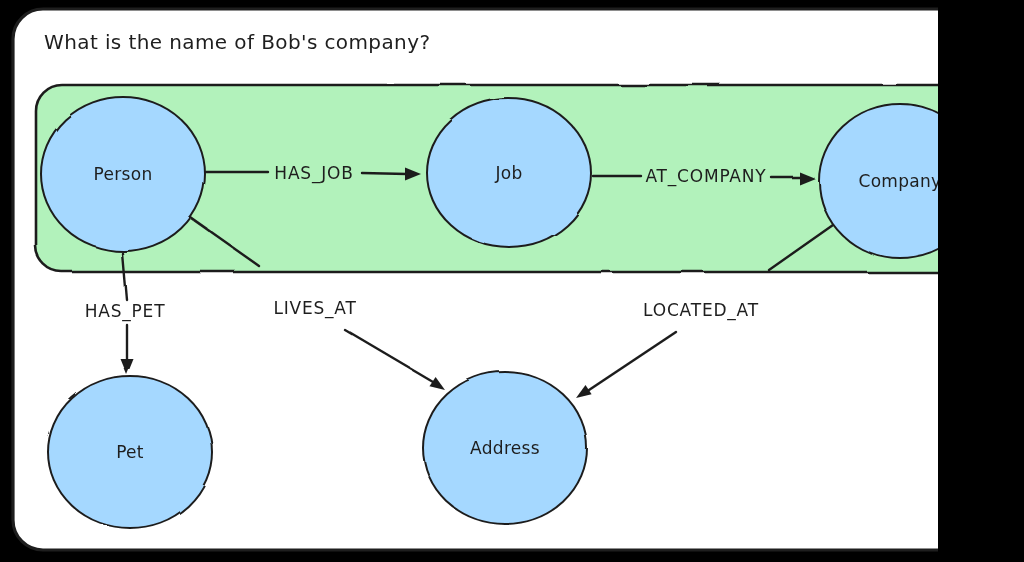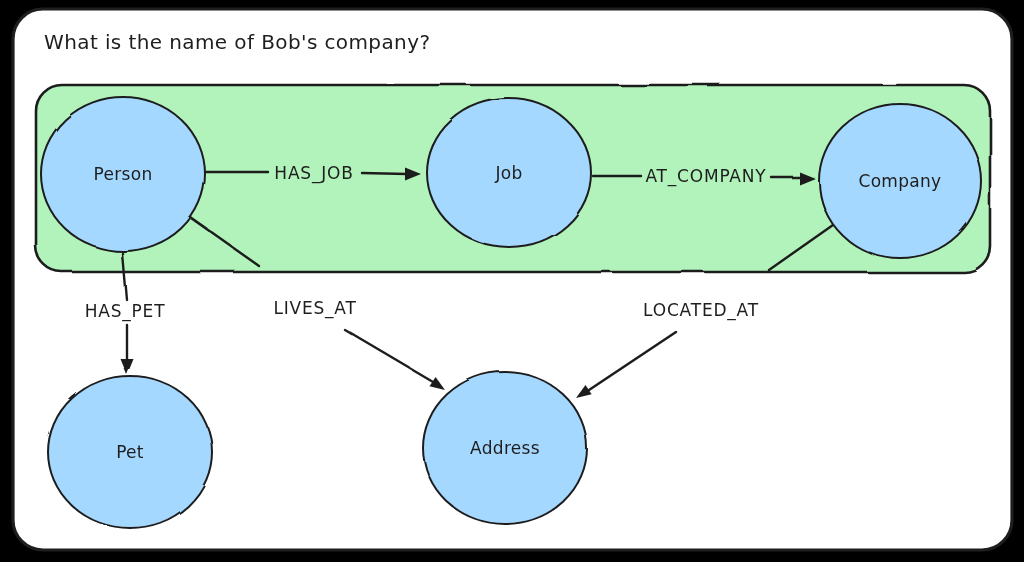--- a/index.html
+++ b/index.html
@@ -3,21 +3,21 @@
 <meta charset="utf-8">
 <style>
   :root{
     --canvas:#000000;
     --card:#ffffff;
     --stroke:#1e1e1e;
     --node_fill:#a5d8ff;
     --highlight:#b2f2bb;
   }
   html,body{margin:0;padding:0;background:var(--canvas);}
-  .stage{position:relative;width:1024px;height:562px;background:var(--canvas);overflow:hidden;
+  .stage{position:relative;width:938px;height:562px;background:var(--canvas);overflow:hidden;
          font-family:"DejaVu Sans", sans-serif;}
   svg{display:block;}
   .shape{stroke:var(--stroke);}
   .edge-line{stroke:var(--stroke);stroke-width:2.4;stroke-linecap:round;fill:none;}
   .arrowhead{fill:var(--stroke);stroke:none;}
   .node-label{fill:var(--stroke);font-size:17px;text-anchor:middle;letter-spacing:0.3px;}
   .edge-label{fill:var(--stroke);font-size:17px;text-anchor:middle;letter-spacing:0.8px;font-weight:500;}
   .question{fill:var(--stroke);font-size:20px;letter-spacing:0.4px;}
 </style>
 </head>

